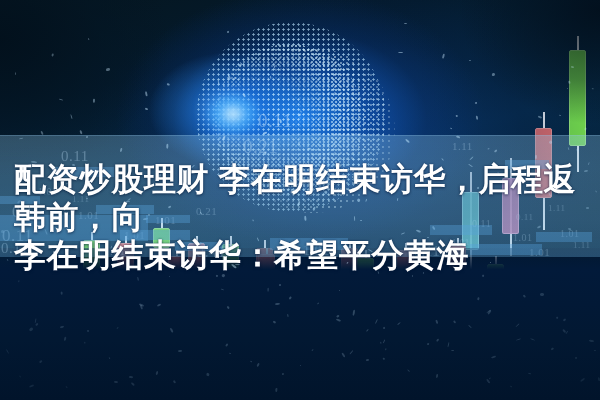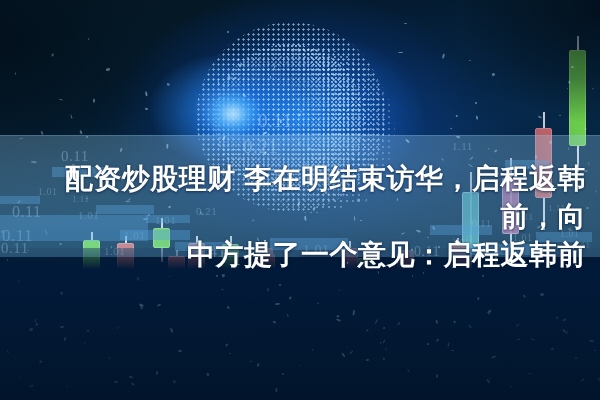--- a/index.html
+++ b/index.html
@@ -112,23 +112,23 @@
   }
   .c-red  .body{ background:#f4736d; border:1px solid #ff9a95; }
   .c-green .body{ background:#7ce84a; border:1px solid #a4f57c; }
   .c-teal .body{ background:rgba(110,225,215,0.85); border:1px solid rgba(170,245,240,0.9); }
   .c-pink .body{ background:rgba(240,135,185,0.85); border:1px solid rgba(255,180,215,0.9); }
 
   
   .headline{
     position:absolute; z-index:20;
     left:0; right:0; top:160px;
-    text-align:right;
+    text-align:left;
     color:#ffffff;
-    font-size:28px;
+    font-size:32px;
     font-weight:bold;
     line-height:38px;
     letter-spacing:0.5px;
     text-shadow:0 1px 3px rgba(0,20,50,0.55), 0 0 2px rgba(0,30,70,0.5);
     padding:0 14px;
   }
   .headline .l2{ display:block; }
 </style>
 </head>
 <body>
@@ -511,16 +511,16 @@
         <div class="body" style="top: 6px; height: 34px;"></div>
       </div>
       <div class="candle c-red" style="left: 168px; top: 250px; width: 17px; height: 65px;">
         <div class="wick"></div>
         <div class="body" style="top: 6px; height: 44px;"></div>
       </div>
     </div>
 
   <div class="headline">
     <span class="l1">配资炒股理财 李在明结束访华，启程返韩前，向</span>
-    <span class="l2">中方提了一个意见：启程返韩前</span>
+    <span class="l2">李在明结束访华：希望平分黄海</span>
   </div>
 
 </div>
 
 </body></html>

